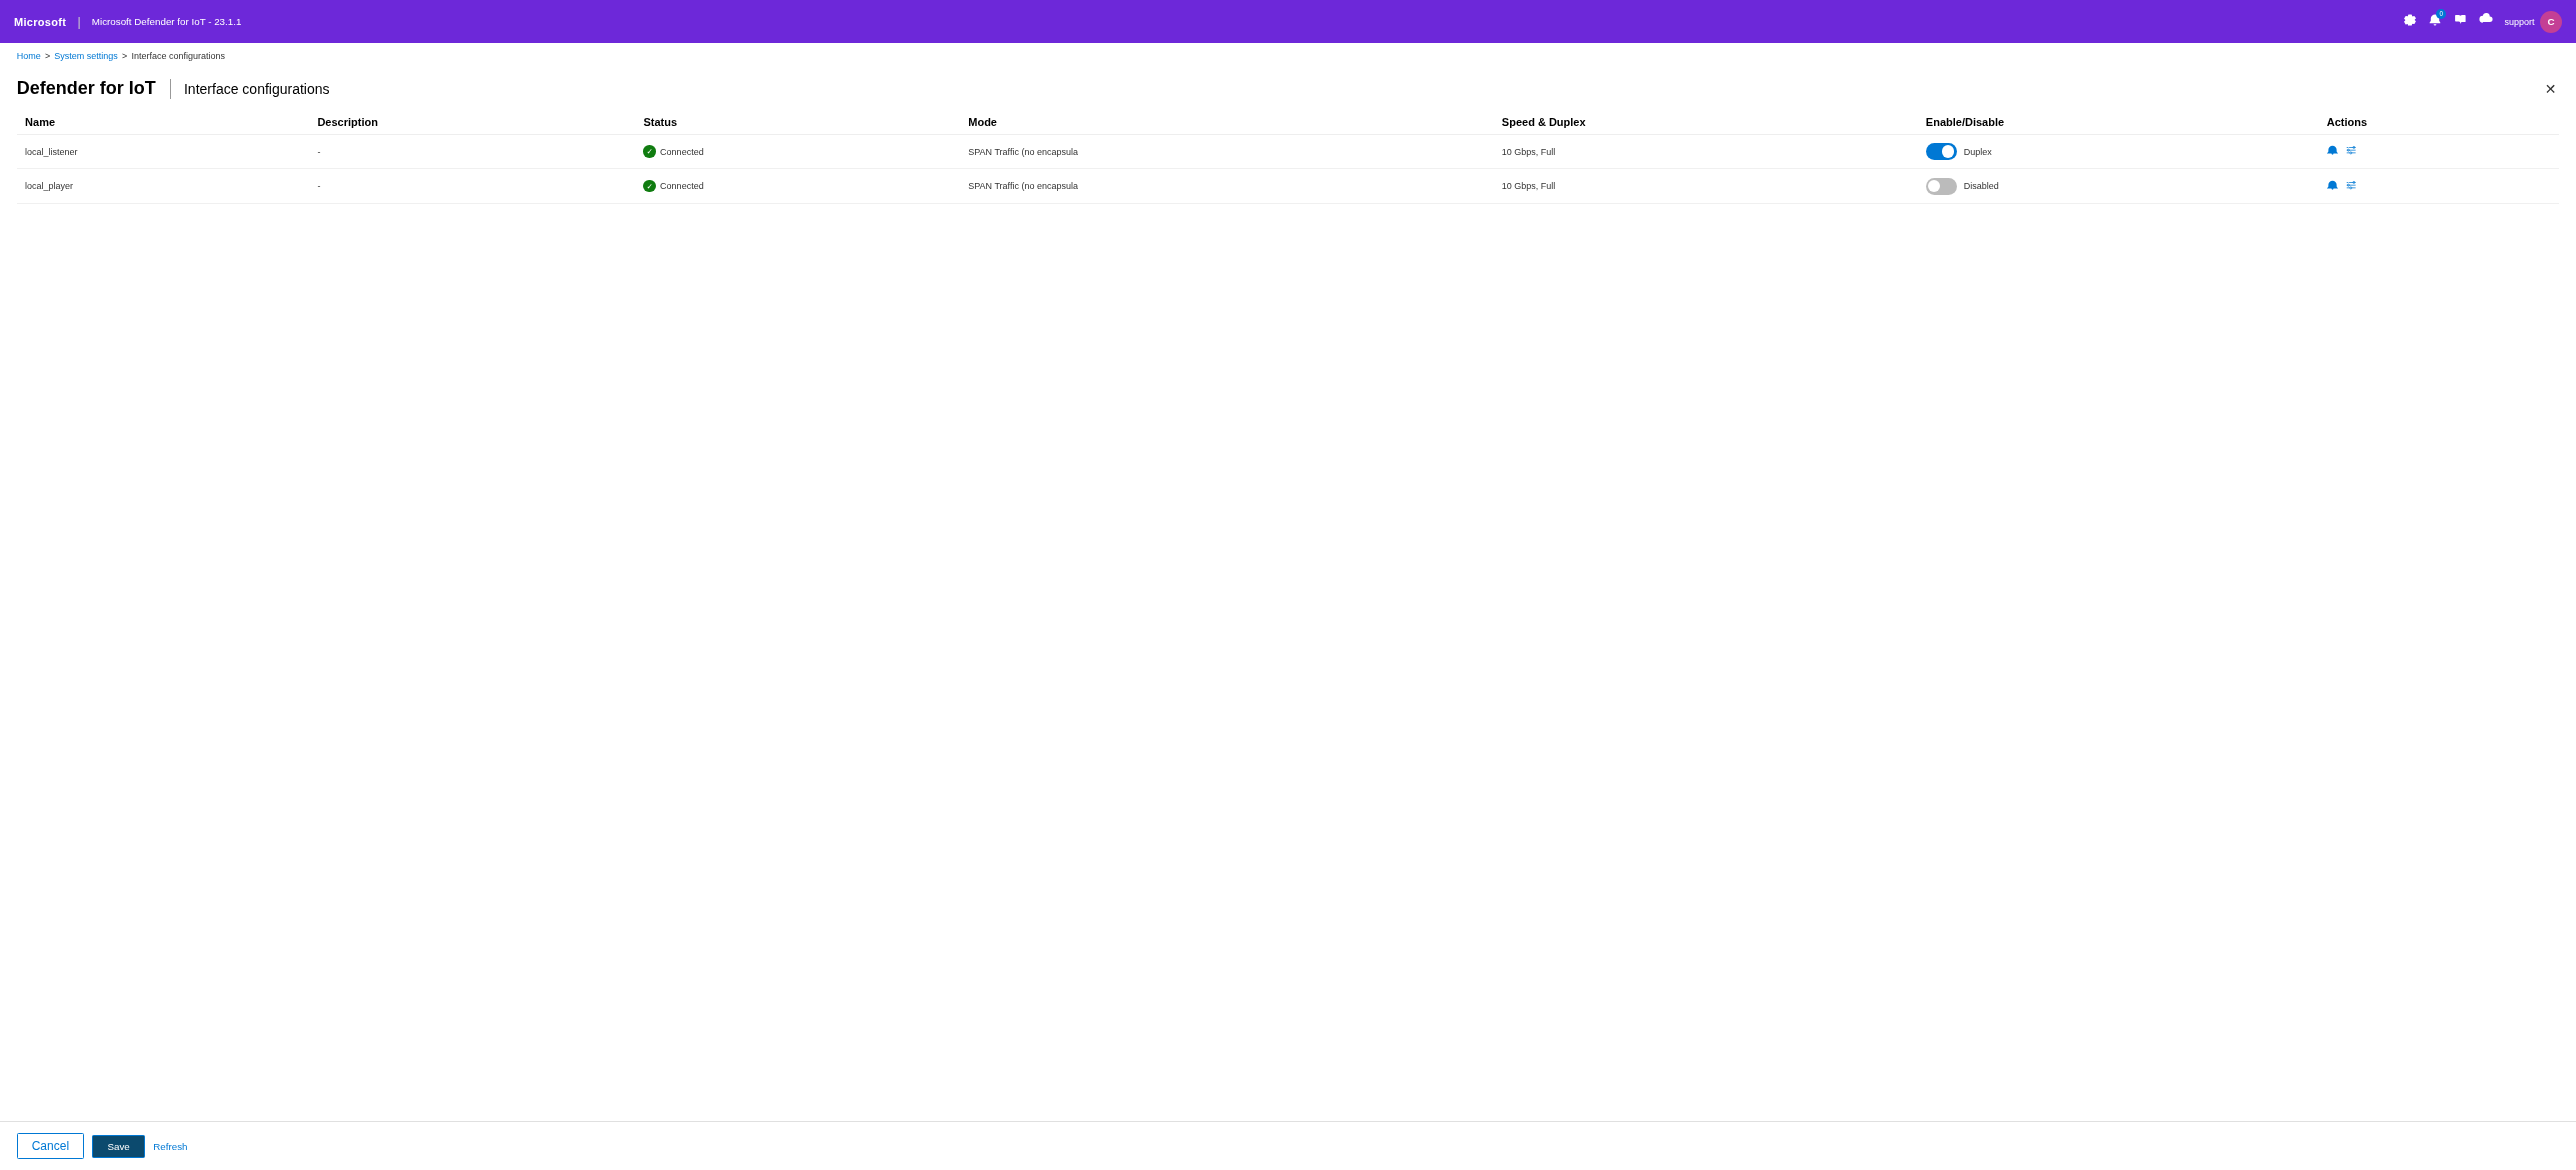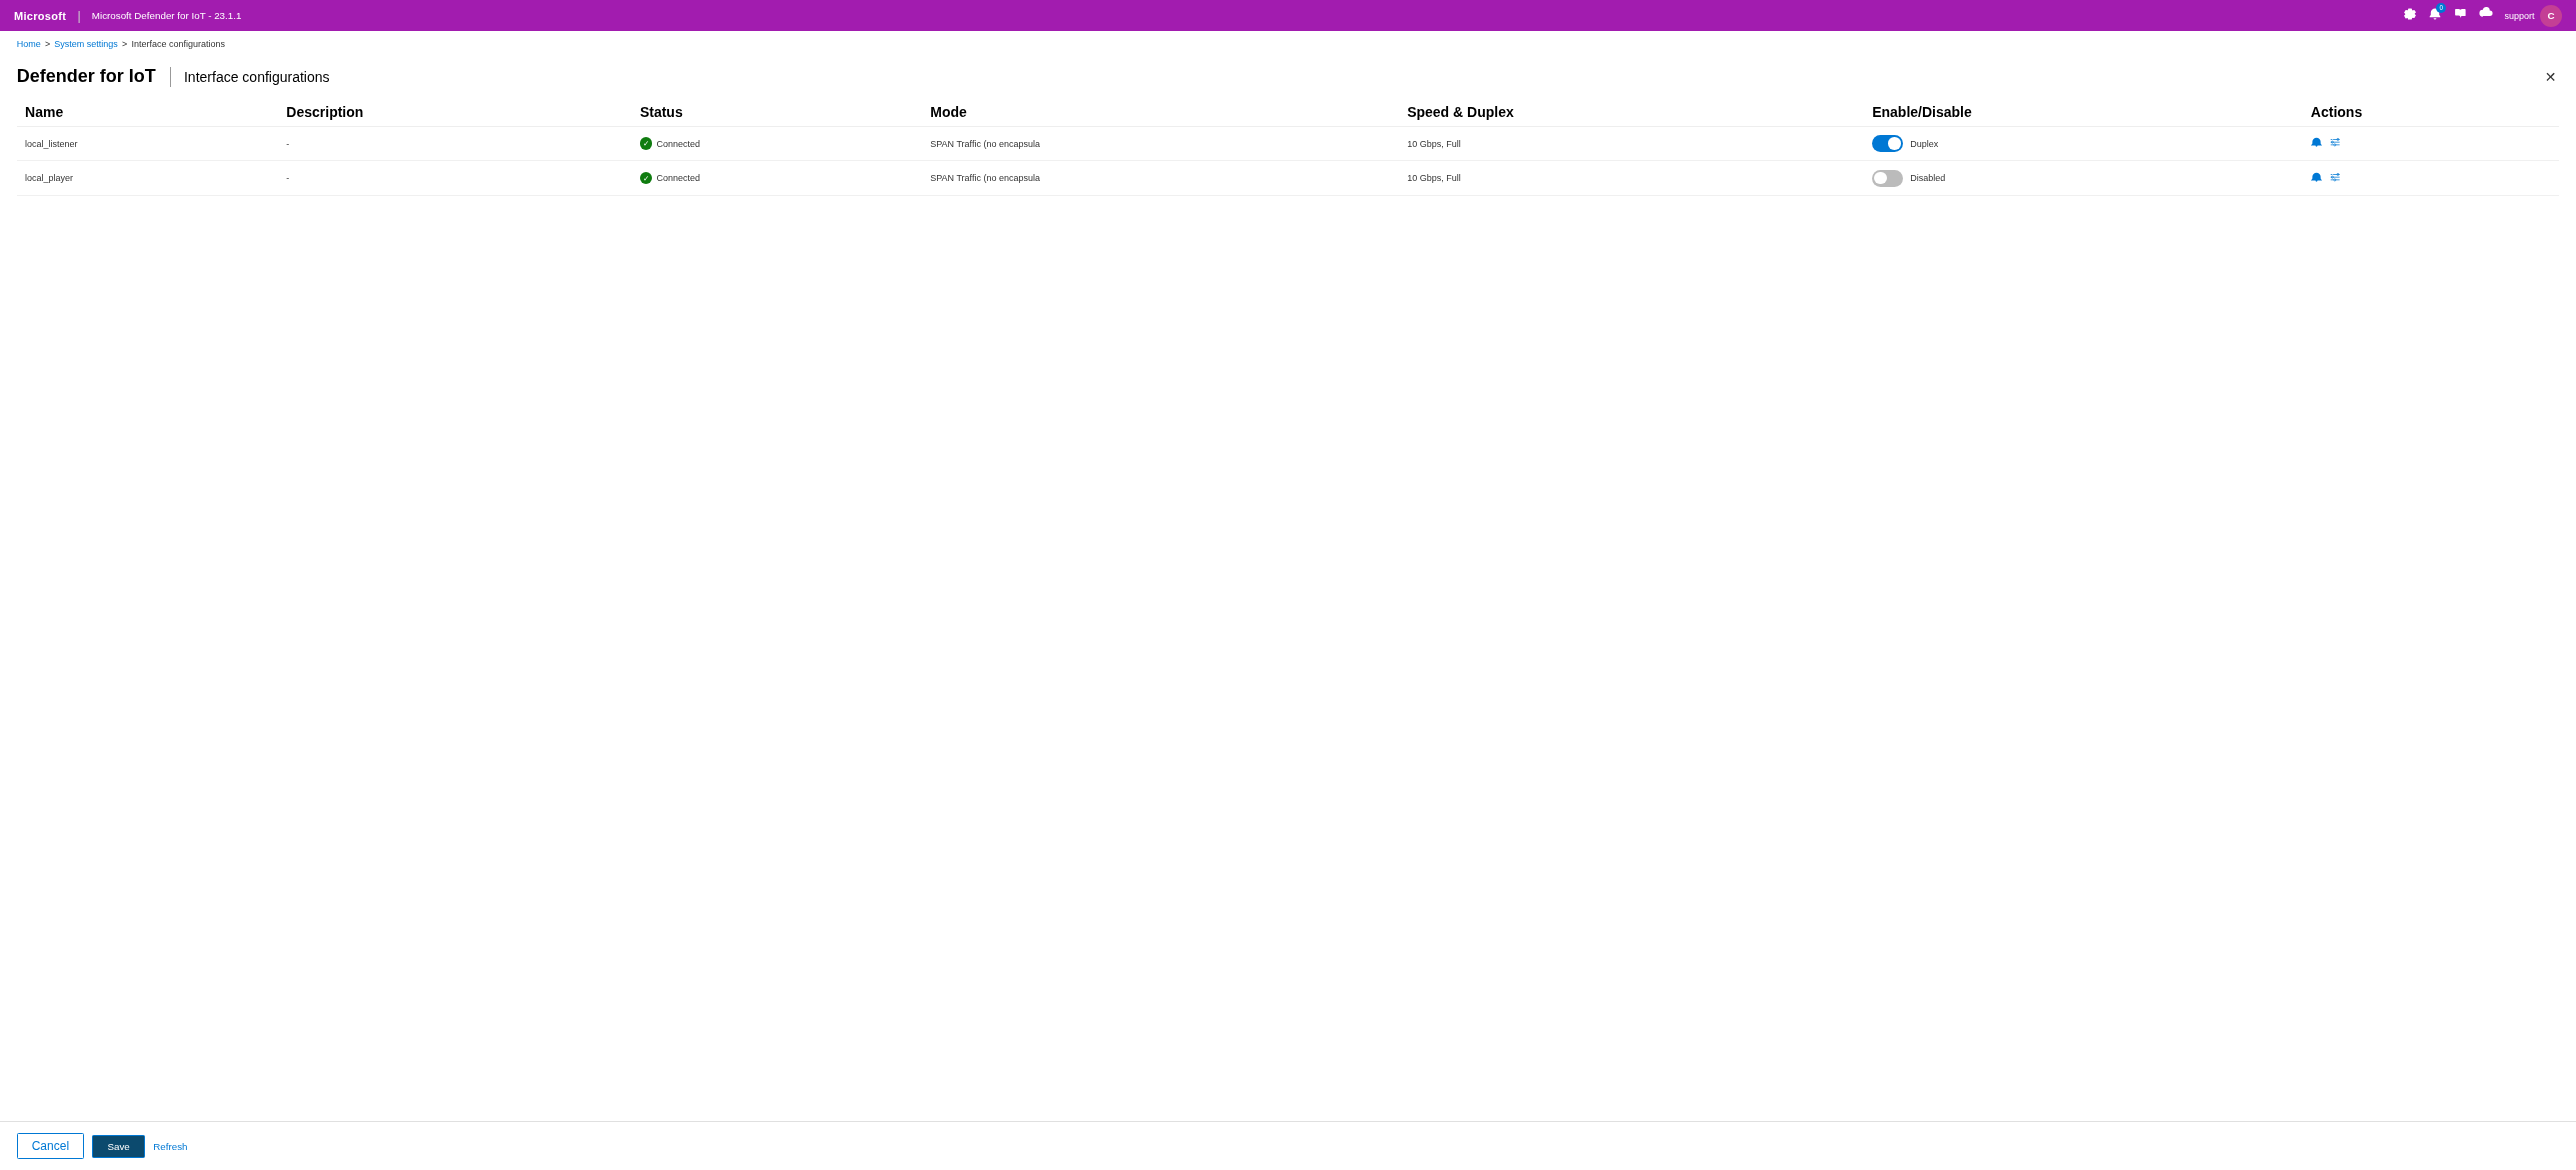--- a/index.html
+++ b/index.html
@@ -1,24 +1,24 @@
 <!DOCTYPE html>
 <html style="font-size:11px"><head>
   <meta charset="utf-8">
   <style>
     * { box-sizing: border-box; margin: 0; padding: 0; }
     body { font-family: 'Segoe UI', sans-serif; background: #fff; color: #000; font-size: 9.8px; }
 
     
     .header {
-      background: #a21caf;
+      background: #6d28d9;
       display: flex;
       align-items: center;
       padding: 0 14px;
-      height: 31px;
+      height: 43px;
       justify-content: space-between;
     }
     .header-left {
       display: flex;
       align-items: center;
       gap: 8.4px;
     }
     .microsoft-logo {
       color: #fff;
       font-size: 11px;
@@ -136,21 +136,21 @@
     .table-container {
       padding: 0 16.7px;
     }
     table {
       width: 100%;
       border-collapse: collapse;
     }
     thead th {
       text-align: left;
       font-weight: 600;
-      font-size: 14px;
+      font-size: 11px;
       color: #000;
       padding: 5.6px 8.4px;
       border-bottom: 0.7px solid #eee;
     }
     tbody tr {
       border-bottom: 0.7px solid #f0f0f0;
     }
     tbody td {
       padding: 8.4px 8.4px;
       font-size: 9px;

